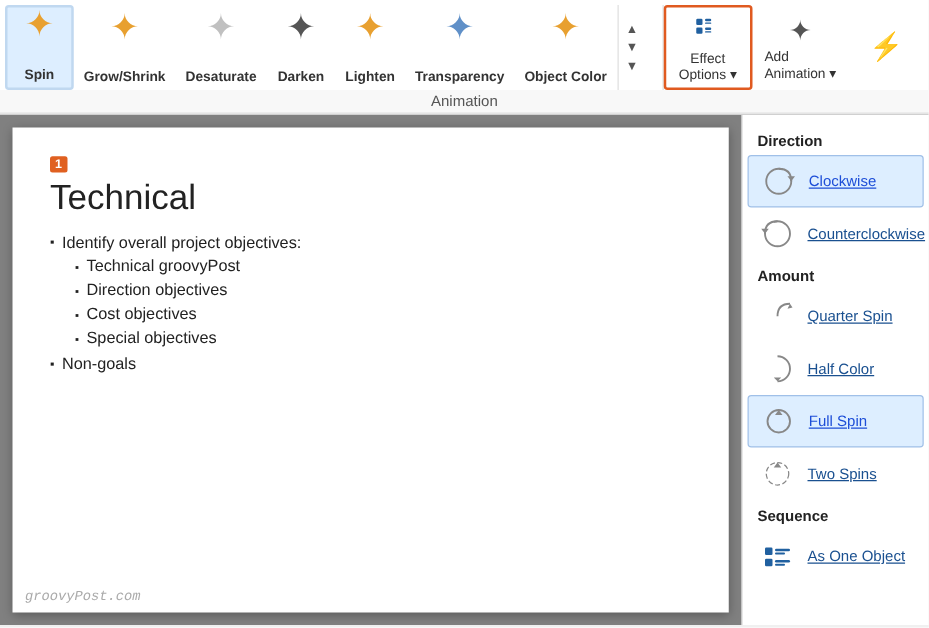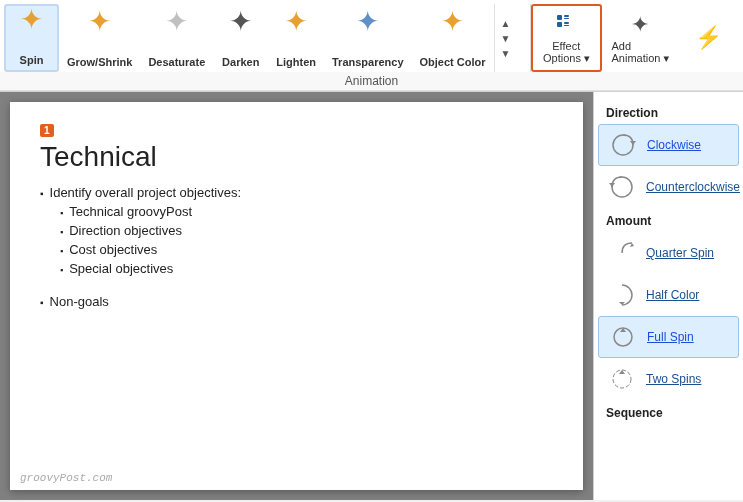--- a/index.html
+++ b/index.html
@@ -159,21 +159,21 @@
             <li>
                 <span>Direction objectives</span>
               </li>
             <li>
                 <span>Cost objectives</span>
               </li>
             <li>
                 <span>Special objectives</span>
               </li>
           </ul>
-          <li style="margin-top:18px;">
+          <li style="margin-top:6px;">
             <span>Non-goals</span>
           </li>
         </ul>
       </div>
       <div class="branding">groovyPost.com</div>
     </div>
   </div>
 
   <div class="dropdown-panel">
 
@@ -238,14 +238,27 @@
         <svg viewBox="0 0 28 28" fill="none" xmlns="http://www.w3.org/2000/svg">
           <circle cx="14" cy="14" r="9" stroke="#888" stroke-width="1" fill="none" stroke-dasharray="4 2"></circle>
           <polygon points="14,5 11,9 17,9" fill="#888"></polygon>
         </svg>
       </div>
       <span class="item-label">Two Spins</span>
     </div>
 
     <div class="panel-section-header">Sequence</div>
 
+    <div class="panel-item">
+      <div class="item-icon icon-seq">
+        <svg viewBox="0 0 28 28" fill="none" xmlns="http://www.w3.org/2000/svg">
+          <rect x="4" y="7" width="6" height="6" rx="1" fill="#2060a0"></rect>
+          <rect x="12" y="8" width="12" height="2" rx="1" fill="#2060a0"></rect>
+          <rect x="12" y="11" width="8" height="1.5" rx="0.75" fill="#2060a0"></rect>
+          <rect x="4" y="16" width="6" height="6" rx="1" fill="#2060a0"></rect>
+          <rect x="12" y="17" width="12" height="2" rx="1" fill="#2060a0"></rect>
+          <rect x="12" y="20" width="8" height="1.5" rx="0.75" fill="#2060a0"></rect>
+        </svg>
+      </div>
+      <span class="item-label">As One Object</span>
+    </div>
   </div>
 </div>
 
 </body></html>

